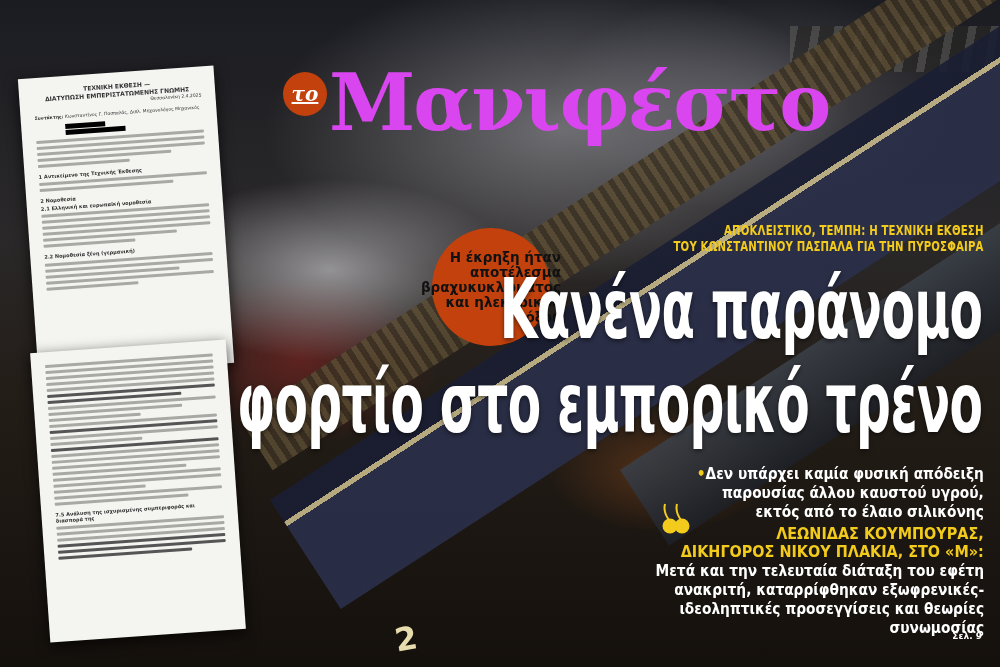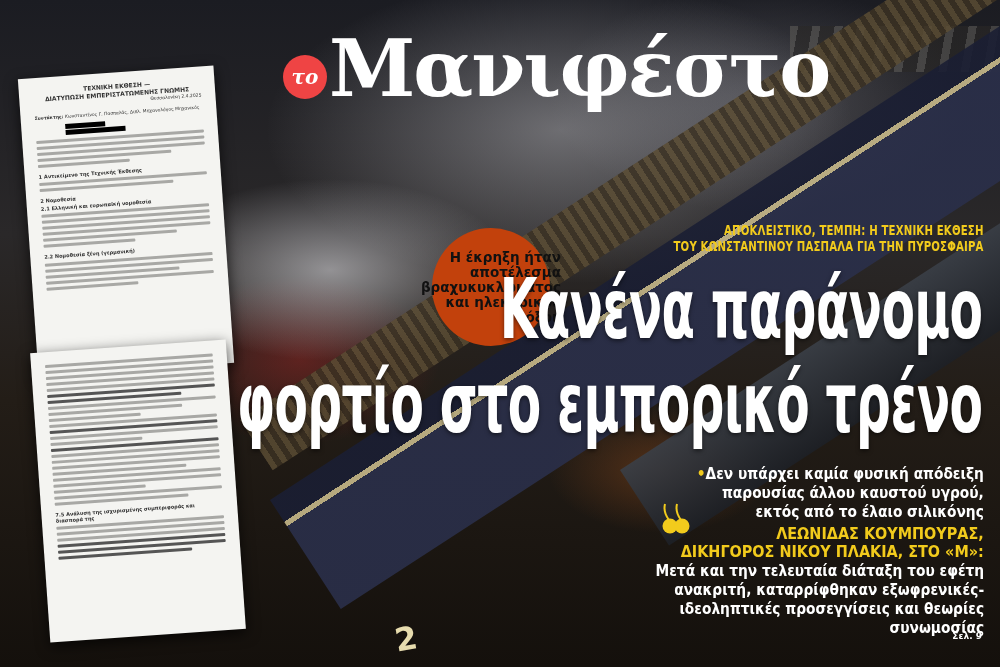--- a/index.html
+++ b/index.html
@@ -17,22 +17,22 @@
     background:repeating-linear-gradient(90deg,#5a4c33 0 6px,#3b3122 6px 12px); opacity:0.85; }
   .train-body { position:absolute; left:270px; top:500px; width:900px; height:130px; transform:rotate(-33deg); transform-origin:left top;
     background:linear-gradient(180deg,#1a1e33 0 20%, #c7b98a 20% 24%, #2a2f4a 24% 100%); opacity:0.9; }
   .train-top { position:absolute; left:620px; top:470px; width:520px; height:90px; transform:rotate(-33deg); transform-origin:left top;
     background:linear-gradient(180deg,#3a3f47,#1d2026); opacity:0.9; }
   .bridge { position:absolute; left:790px; top:26px; width:210px; height:46px;
     background:repeating-linear-gradient(100deg,#5c5a56 0 8px,#2a2826 8px 22px); opacity:0.6; }
   .coach-number { position:absolute; left:395px; top:620px; color:#e7dcae; font:bold 32px "DejaVu Sans", sans-serif; transform:rotate(-10deg); }
 
   .masthead { position:absolute; left:283px; top:30px; display:flex; align-items:center; }
-  .masthead .circle { width:44px; height:44px; border-radius:50%; background:#ef4444; color:#fff; font:italic bold 20px "DejaVu Serif", serif; display:flex; align-items:center; justify-content:center; margin-right:2px; margin-top:16px; }
-  .masthead .name { color:#ffffff; font:bold 78px/1 "DejaVu Serif", serif; letter-spacing:-2px; }
+  .masthead .circle { width:44px; height:44px; border-radius:50%; background:#c2410c; color:#fff; font:italic bold 20px "DejaVu Serif", serif; display:flex; align-items:center; justify-content:center; margin-right:2px; margin-top:16px;text-decoration:underline; }
+  .masthead .name { color:#d946ef; font:bold 78px/1 "DejaVu Serif", serif; letter-spacing:-2px;margin-top:34px; }
 
   .doc { position:absolute; background:#f4f4f1; box-shadow:0 4px 14px rgba(0,0,0,0.7); color:#333; font-size:4.3px; line-height:6.2px; overflow:hidden; padding:10px 14px; box-sizing:border-box; }
   .doc1 { left:28px; top:72px; width:196px; height:298px; transform:rotate(-4deg); }
   .doc2 { left:40px; top:346px; width:196px; height:290px; transform:rotate(-4deg); }
   .doc h4 { margin:0; text-align:center; font-size:6px; line-height:8px; }
   .doc .line { height:3px; background:#a8a8a5; margin:3px 0; border-radius:1px; }
   .doc .line.short { width:55%; }
   .doc .line.mid { width:80%; }
   .doc .bold { background:#555; }
   .doc .redact { display:inline-block; width:40px; height:5px; background:#000; vertical-align:middle; }

